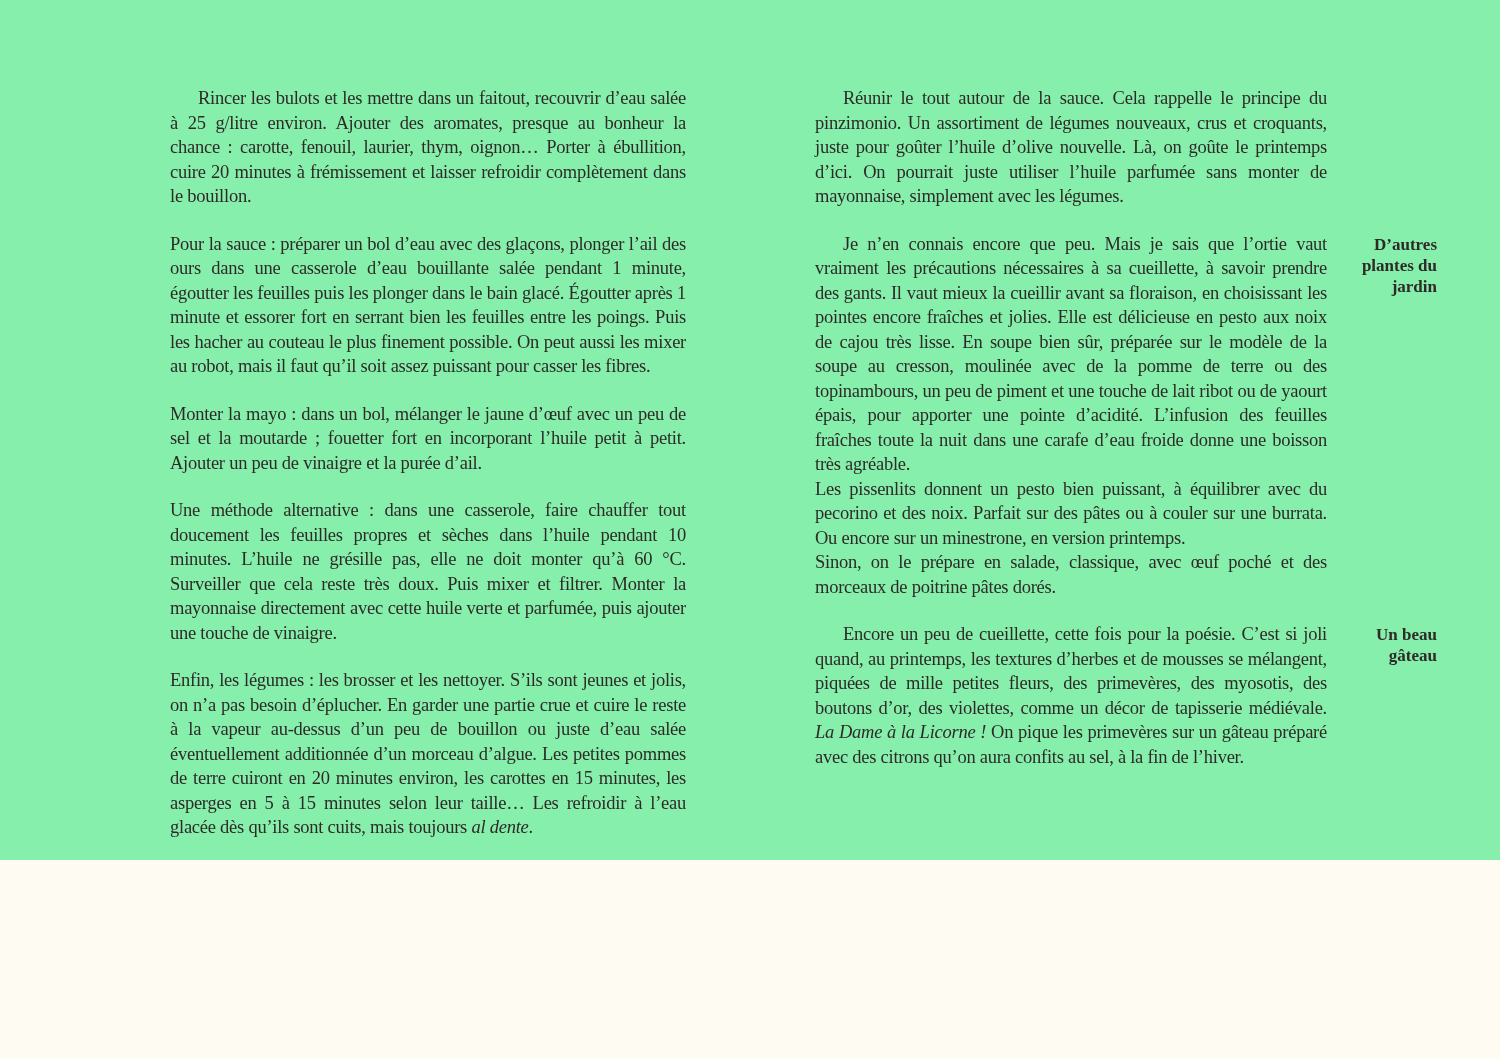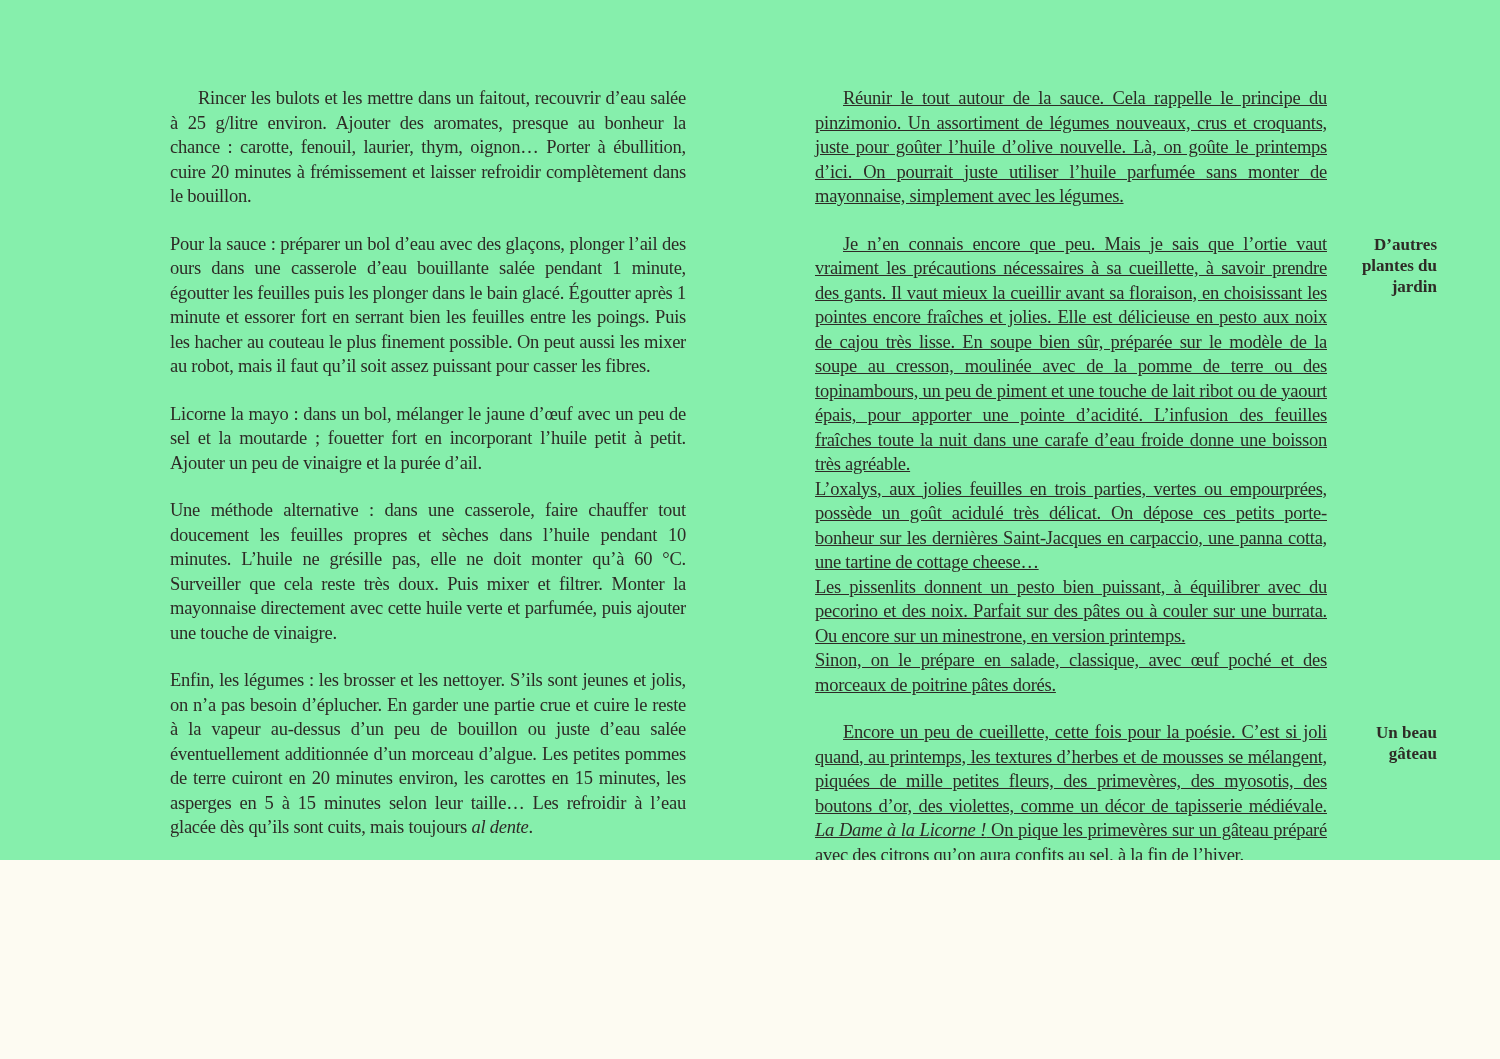--- a/index.html
+++ b/index.html
@@ -19,21 +19,21 @@
   .text-col {
     position: absolute;
     top: 86px;
     font-size: 18.5px;
     line-height: 24.5px;
     letter-spacing: -0.25px;
     text-align: justify;
     hyphens: auto;
   }
   .col-left  { left: 170px; width: 516px; }
-  .col-right { left: 815px; width: 512px; text-decoration: underline; }
+  .col-right { left: 815px; width: 512px; }
   .para {
     position: relative;
     margin: 0;
   }
   .para.gap { margin-top: 23px; }
   .para.indent { text-indent: 28px; }
   .lead { font-weight: normal; }
   .it { font-style: italic; }
   .margin-note {
     position: absolute;
@@ -59,33 +59,32 @@
 </head>
 <body>
 
 <div class="spread">
 
   <div class="text-col col-left">
     <p class="para indent"><span>Rincer les bulots et les mettre dans un faitout, recouvrir d’eau salée à 25 g/litre environ. Ajouter des aromates, presque au bonheur la chance : carotte, fenouil, laurier, thym, oignon… Porter à ébullition, cuire 20 minutes à frémissement et laisser refroidir complètement dans le bouillon.</span></p>
 
     <p class="para gap"><span class="lead">Pour la sauce :</span><span> préparer un bol d’eau avec des glaçons, plonger l’ail des ours dans une casserole d’eau bouillante salée pendant 1 minute, égoutter les feuilles puis les plonger dans le bain glacé. Égoutter après 1 minute et essorer fort en serrant bien les feuilles entre les poings. Puis les hacher au couteau le plus finement possible. On peut aussi les mixer au robot, mais il faut qu’il soit assez puissant pour casser les fibres.</span></p>
 
-    <p class="para gap"><span class="lead">Licorne la mayo :</span><span> dans un bol, mélanger le jaune d’œuf avec un peu de sel et la moutarde ; fouetter fort en incorporant l’huile petit à petit. Ajouter un peu de vinaigre et la purée d’ail.</span></p>
+    <p class="para gap"><span class="lead">Monter la mayo :</span><span> dans un bol, mélanger le jaune d’œuf avec un peu de sel et la moutarde ; fouetter fort en incorporant l’huile petit à petit. Ajouter un peu de vinaigre et la purée d’ail.</span></p>
 
     <p class="para gap"><span class="lead">Une méthode alternative :</span><span> dans une casserole, faire chauffer tout doucement les feuilles propres et sèches dans l’huile pendant 10 minutes. L’huile ne grésille pas, elle ne doit monter qu’à 60 °C. Surveiller que cela reste très doux. Puis mixer et filtrer. Monter la mayonnaise directement avec cette huile verte et parfumée, puis ajouter une touche de vinaigre.</span></p>
 
     <p class="para gap"><span class="lead">Enfin, les légumes :</span><span> les brosser et les nettoyer. S’ils sont jeunes et jolis, on n’a pas besoin d’éplucher. En garder une partie crue et cuire le reste à la vapeur au-dessus d’un peu de bouillon ou juste d’eau salée éventuellement additionnée d’un morceau d’algue. Les petites pommes de terre cuiront en 20 minutes environ, les carottes en 15 minutes, les asperges en 5 à 15 minutes selon leur taille… Les refroidir à l’eau glacée dès qu’ils sont cuits, mais toujours </span><span class="it">al dente</span><span>.</span></p>
   </div>
 
   <div class="text-col col-right">
     <p class="para indent"><span>Réunir le tout autour de la sauce. Cela rappelle le principe du pinzimonio. Un assortiment de légumes nouveaux, crus et croquants, juste pour goûter l’huile d’olive nouvelle. Là, on goûte le printemps d’ici. On pourrait juste utiliser l’huile parfumée sans monter de mayonnaise, simplement avec les légumes.</span></p>
 
     <p class="para gap indent"><span class="margin-note">D’autres plantes du jardin</span><span>Je n’en connais encore que peu. Mais je sais que l’ortie vaut vraiment les précautions nécessaires à sa cueillette, à savoir prendre des gants. Il vaut mieux la cueillir avant sa floraison, en choisissant les pointes encore fraîches et jolies. Elle est délicieuse en pesto aux noix de cajou très lisse. En soupe bien sûr, préparée sur le modèle de la soupe au cresson, moulinée avec de la pomme de terre ou des topinambours, un peu de piment et une touche de lait ribot ou de yaourt épais, pour apporter une pointe d’acidité. L’infusion des feuilles fraîches toute la nuit dans une carafe d’eau froide donne une boisson très agréable.</span></p>
 
-    <p class="para"><span>L’oxalys, aux jolies feuilles en trois parties, vertes ou empourprées, possède un goût acidulé très délicat. On dépose ces petits porte-bonheur sur les dernières Saint-Jacques en carpaccio, une panna cotta, une tartine de cottage cheese…</span></p>
 
     <p class="para"><span>Les pissenlits donnent un pesto bien puissant, à équilibrer avec du pecorino et des noix. Parfait sur des pâtes ou à couler sur une burrata. Ou encore sur un minestrone, en version printemps.</span></p>
 
     <p class="para"><span>Sinon, on le prépare en salade, classique, avec œuf poché et des morceaux de poitrine pâtes dorés.</span></p>
 
     <p class="para gap indent"><span class="margin-note">Un beau gâteau</span><span>Encore un peu de cueillette, cette fois pour la poésie. C’est si joli quand, au printemps, les textures d’herbes et de mousses se mélangent, piquées de mille petites fleurs, des primevères, des myosotis, des boutons d’or, des violettes, comme un décor de tapisserie médiévale. </span><span class="it">La Dame à la Licorne !</span><span> On pique les primevères sur un gâteau préparé avec des citrons qu’on aura confits au sel, à la fin de l’hiver.</span></p>
   </div>
 
   <div class="folio folio-left">36</div>
   <div class="folio folio-right">23</div>

